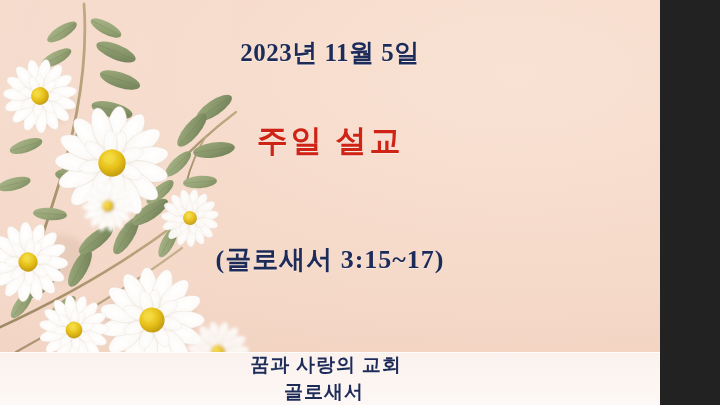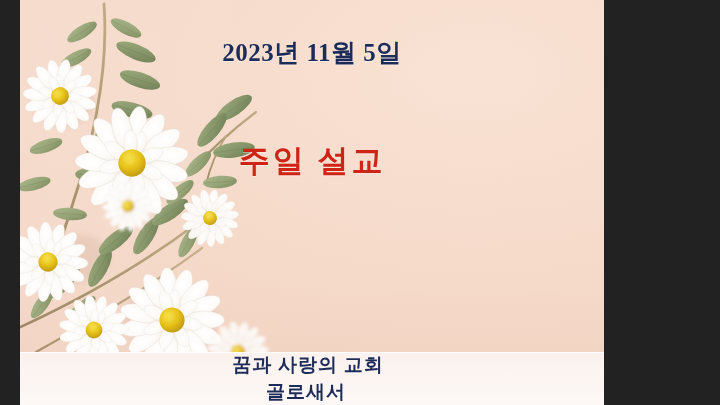--- a/index.html
+++ b/index.html
@@ -3,27 +3,26 @@
 <meta charset="utf-8">
 <title>Sermon Title Card</title>
 <style>
   html, body {
     margin: 0;
     padding: 0;
     background: #222;
   }
   #stage {
     position: relative;
-    width: 584px;
+    width: 660px;
     height: 405px;
     overflow: hidden;
     font-family: "Liberation Serif", "DejaVu Serif", serif;
     background: #fdba74;
     user-select: none;
-    margin-left: 20px;
   }
 
   
   .bg-base {
     position: absolute;
     inset: 0;
     background:
       radial-gradient(120% 95% at 78% 18%, #f9e2d4 0%, #f6dbcb 46%, #f2d3c2 100%);
   }
   .bg-sheen {
@@ -59,21 +58,21 @@
     letter-spacing: 0.5px;
   }
   #date-line {
     top: 36px;
     font-size: 25px;
     font-weight: bold;
     color: #1d2b59;
     text-shadow: 0 1px 0 rgba(255,255,255,0.45);
   }
   #kicker {
-    top: 140px;
+    top: 120px;
     font-size: 31px;
     font-weight: bold;
     color: #cf2316;
     letter-spacing: 3px;
     text-shadow: 0 1px 1px rgba(255,255,255,0.4);
   }
   #sermon-title {
     top: 178px;
     font-size: 35px;
     font-weight: bold;
@@ -281,19 +280,20 @@
     <g filter="url(#softer)" opacity="0.85">
       <use href="#daisy" transform="translate(218,352) scale(0.62) rotate(-10)"></use>
     </g>
   </svg>
 
   <div class="txt" id="date-line">2023년 11월 5일</div>
 
   <div class="txt" id="kicker">주일 설교</div>
 
 
+  <div class="txt" id="scripture-ref">(골로새서 3:15~17)</div>
 
   <div id="footer-bar">
     <div class="cell left">꿈과 사랑의 교회</div>
     <div class="cell right">골로새서</div>
   </div>
 
 </div>
 
 </body></html>

